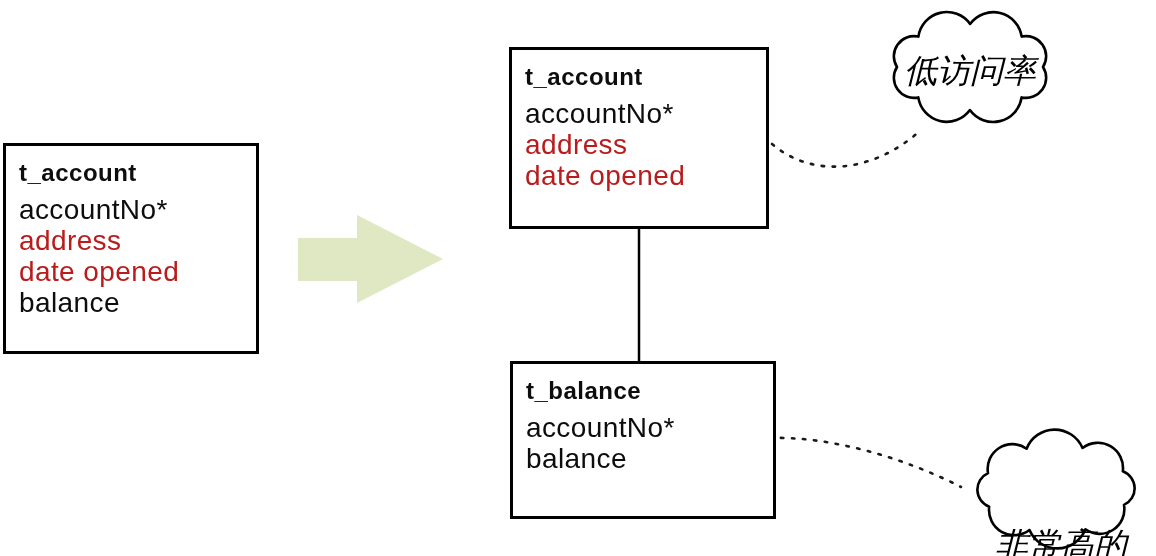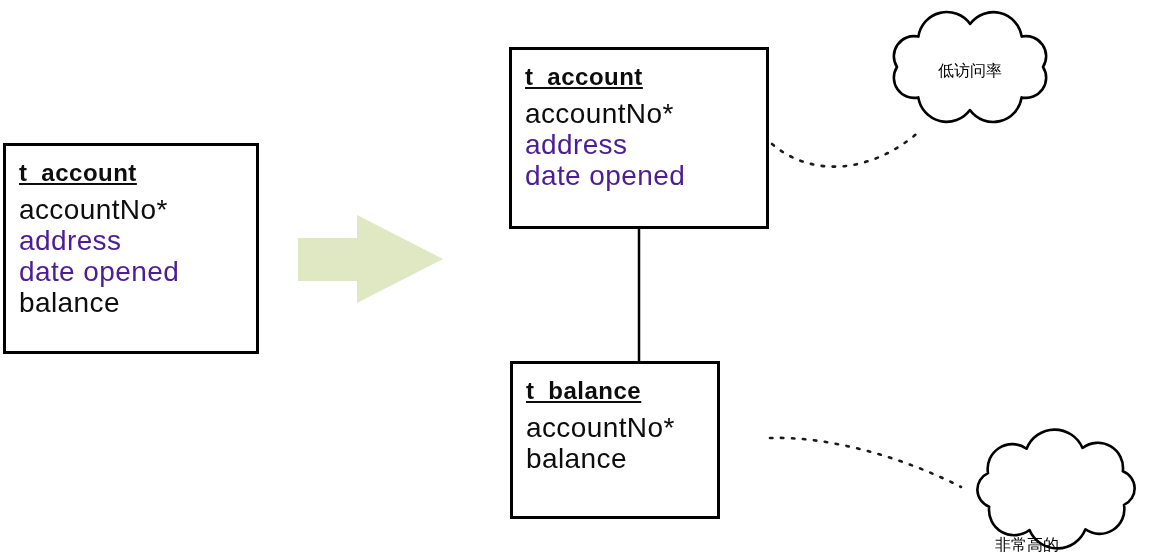--- a/index.html
+++ b/index.html
@@ -2,26 +2,26 @@
 <html><head>
 <meta charset="utf-8">
 <style>
   html,body{margin:0;padding:0;background:#ffffff;}
   body{width:1156px;height:556px;position:relative;overflow:hidden;
        font-family:"Liberation Sans","DejaVu Sans",sans-serif;color:#0d0d0d;}
   .canvas{position:absolute;inset:0;width:1156px;height:556px;}
   svg.gfx{position:absolute;left:0;top:0;width:1156px;height:556px;}
 
   .table-box{position:absolute;border:3px solid #000;background:#fff;box-sizing:border-box;}
-  .tbl-title{font-size:24px;font-weight:bold;letter-spacing:.5px;margin:12px 0 6px 13px;line-height:30px;white-space:nowrap;text-decoration:underline;}
+  .tbl-title{font-size:24px;font-weight:bold;letter-spacing:.5px;margin:12px 0 6px 13px;line-height:30px;white-space:nowrap;}
   .fld{font-size:28px;letter-spacing:.4px;margin-left:13px;line-height:31px;white-space:nowrap;}
-  .muted{color:#4c1d95;}
+  .muted{color:#b91c1c;}
   .bold{font-weight:normal;}
 
-  .cloud-label{position:absolute;font-size:16px;line-height:37px;color:#000;white-space:pre;}
+  .cloud-label{position:absolute;font-size:33px;line-height:37px;color:#000;white-space:pre;font-style:italic;}
   #cloud-label-low{left:879px;top:52px;width:182px;text-align:center;}
   #cloud-label-high{left:995px;top:452px;text-align:left;}
 </style>
 </head>
 <body>
 
 <div class="canvas">
 
   <svg class="gfx" viewBox="0 0 1156 556">
 
@@ -44,21 +44,21 @@
     <div class="fld bold">balance</div>
   </div>
 
   <div class="table-box" style="left:509px;top:47px;width:260px;height:182px;">
     <div class="tbl-title">t_account</div>
     <div class="fld">accountNo*</div>
     <div class="fld muted">address</div>
     <div class="fld muted">date opened</div>
   </div>
 
-  <div class="table-box" style="left:510px;top:361px;width:210px;height:158px;">
+  <div class="table-box" style="left:510px;top:361px;width:266px;height:158px;">
     <div class="tbl-title">t_balance</div>
     <div class="fld">accountNo*</div>
     <div class="fld bold">balance</div>
   </div>
 
   <div class="cloud-label" id="cloud-label-low">低访问率</div>
 
   <div class="cloud-label" id="cloud-label-high">
     <div>非常高的</div>
     

